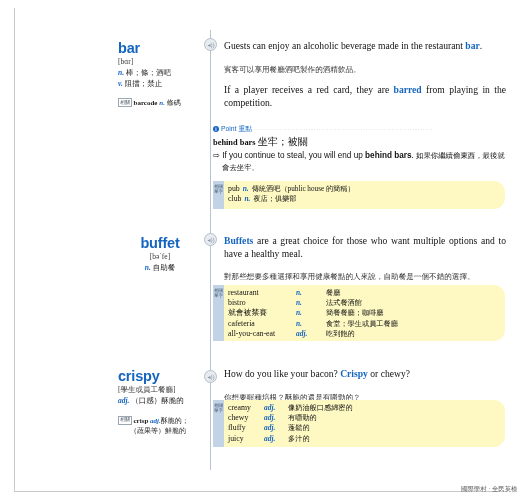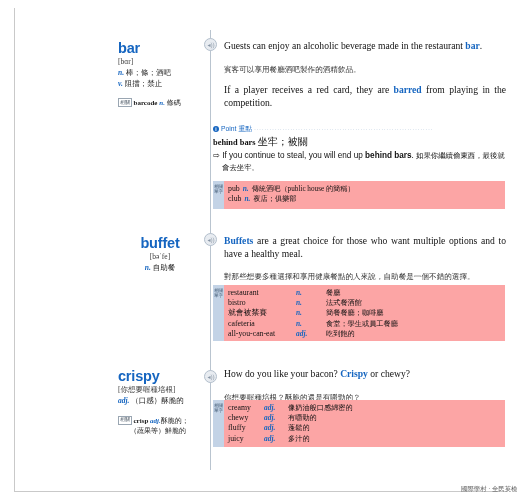--- a/index.html
+++ b/index.html
@@ -198,21 +198,22 @@
   }
   .point-ex b { font-weight: bold; }
   .point-ex .zh {
     font-family: "Liberation Serif", serif;
     font-size: 7.4px;
   }
 
   
   .synbox {
     position: absolute;
-    background: #fca5a5;
+    background: #fef9c3;
+    border-radius: 11px;
   }
   .syntab {
     position: absolute;
     left: 0; top: 0;
     width: 11px;
     height: 100%;
     background: #c3d3e6;
     color: #3f5872;
     font-size: 4.6px;
     line-height: 5.4px;
@@ -374,21 +375,21 @@
       <div class="synrow"><span class="w">all-you-can-eat</span><span class="p">adj.</span><span class="d">吃到飽的</span></div>
     </div>
   </div>
 
   <div class="audio-dot" style="top:370px;">
     <span class="spk">◂))</span>
   </div>
 
   <div class="headword-col" style="top:368px;">
     <div class="headword">crispy</div>
-    <div class="phonetic">[你想要喔種培根]</div>
+    <div class="phonetic">[學生或員工餐廳]</div>
     <div class="sense">
       <span class="pos">adj.</span>
       <span>（口感）酥脆的</span>
     </div>
     <div class="related">
       <span class="tagbox">相關</span><span class="rw">crisp</span>
       <span class="pos">adj.</span><span>酥脆的；</span>
       <span class="cont">（蔬果等）鮮脆的</span>
     </div>
   </div>

